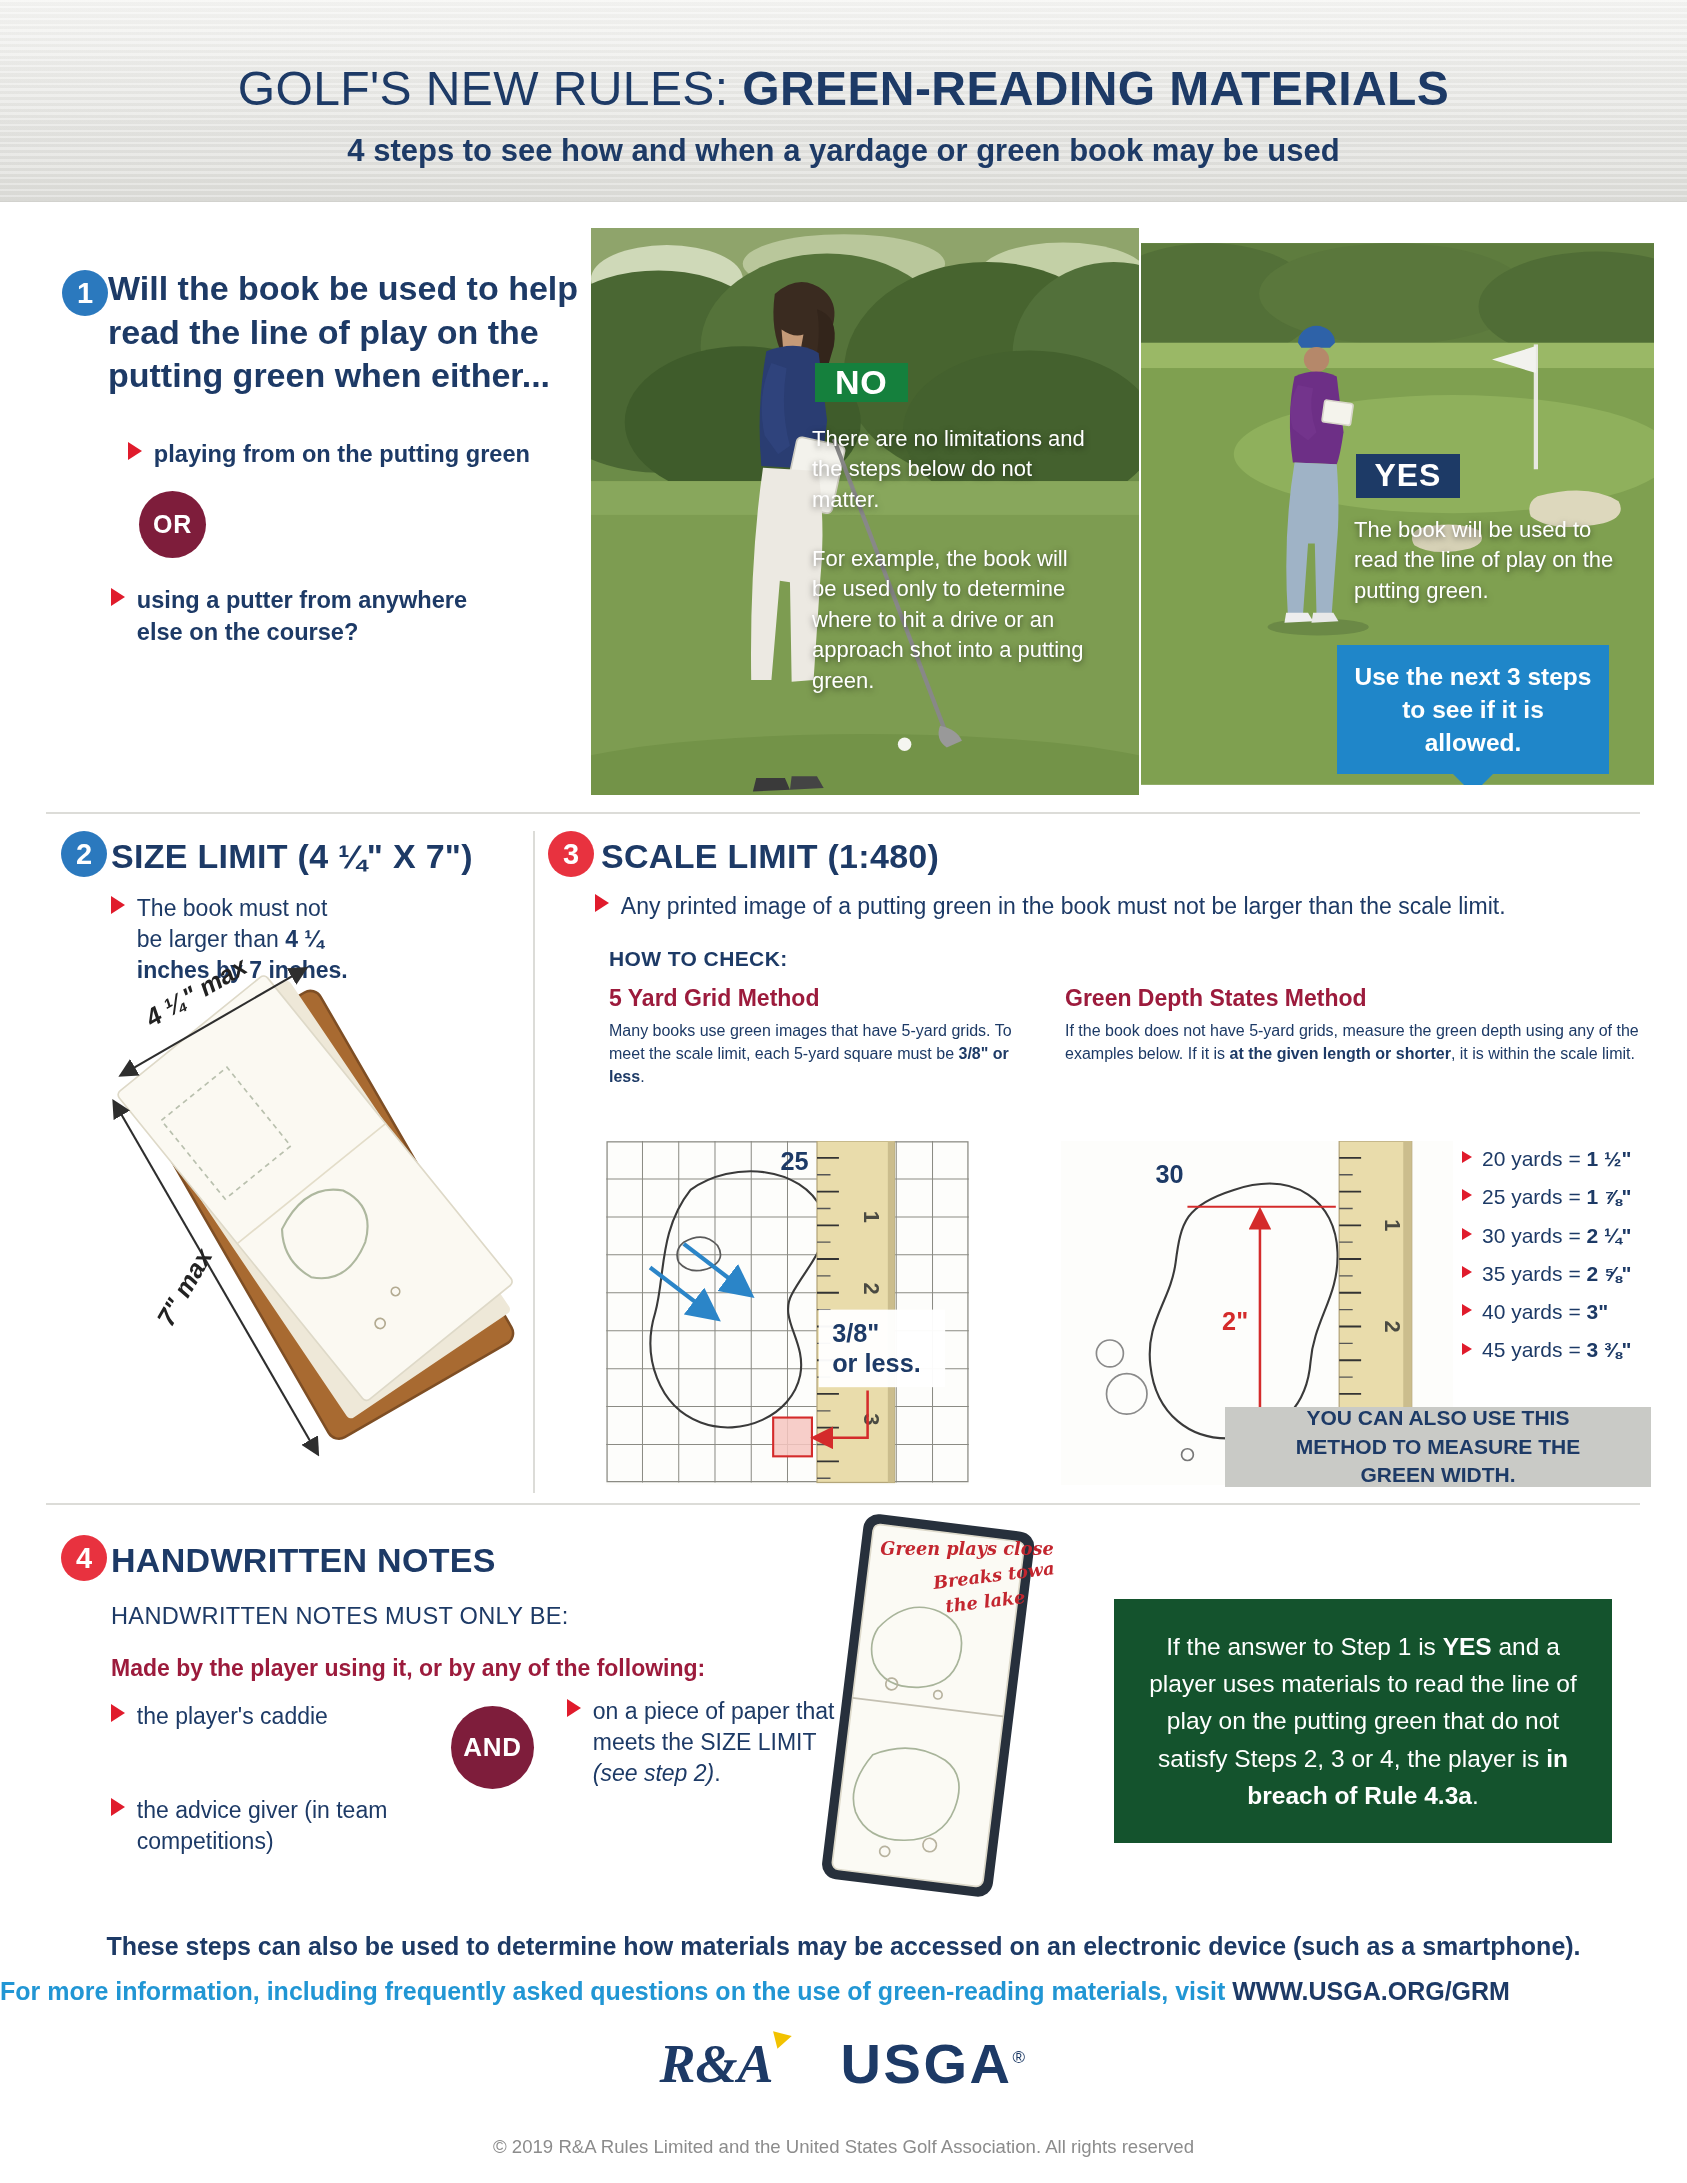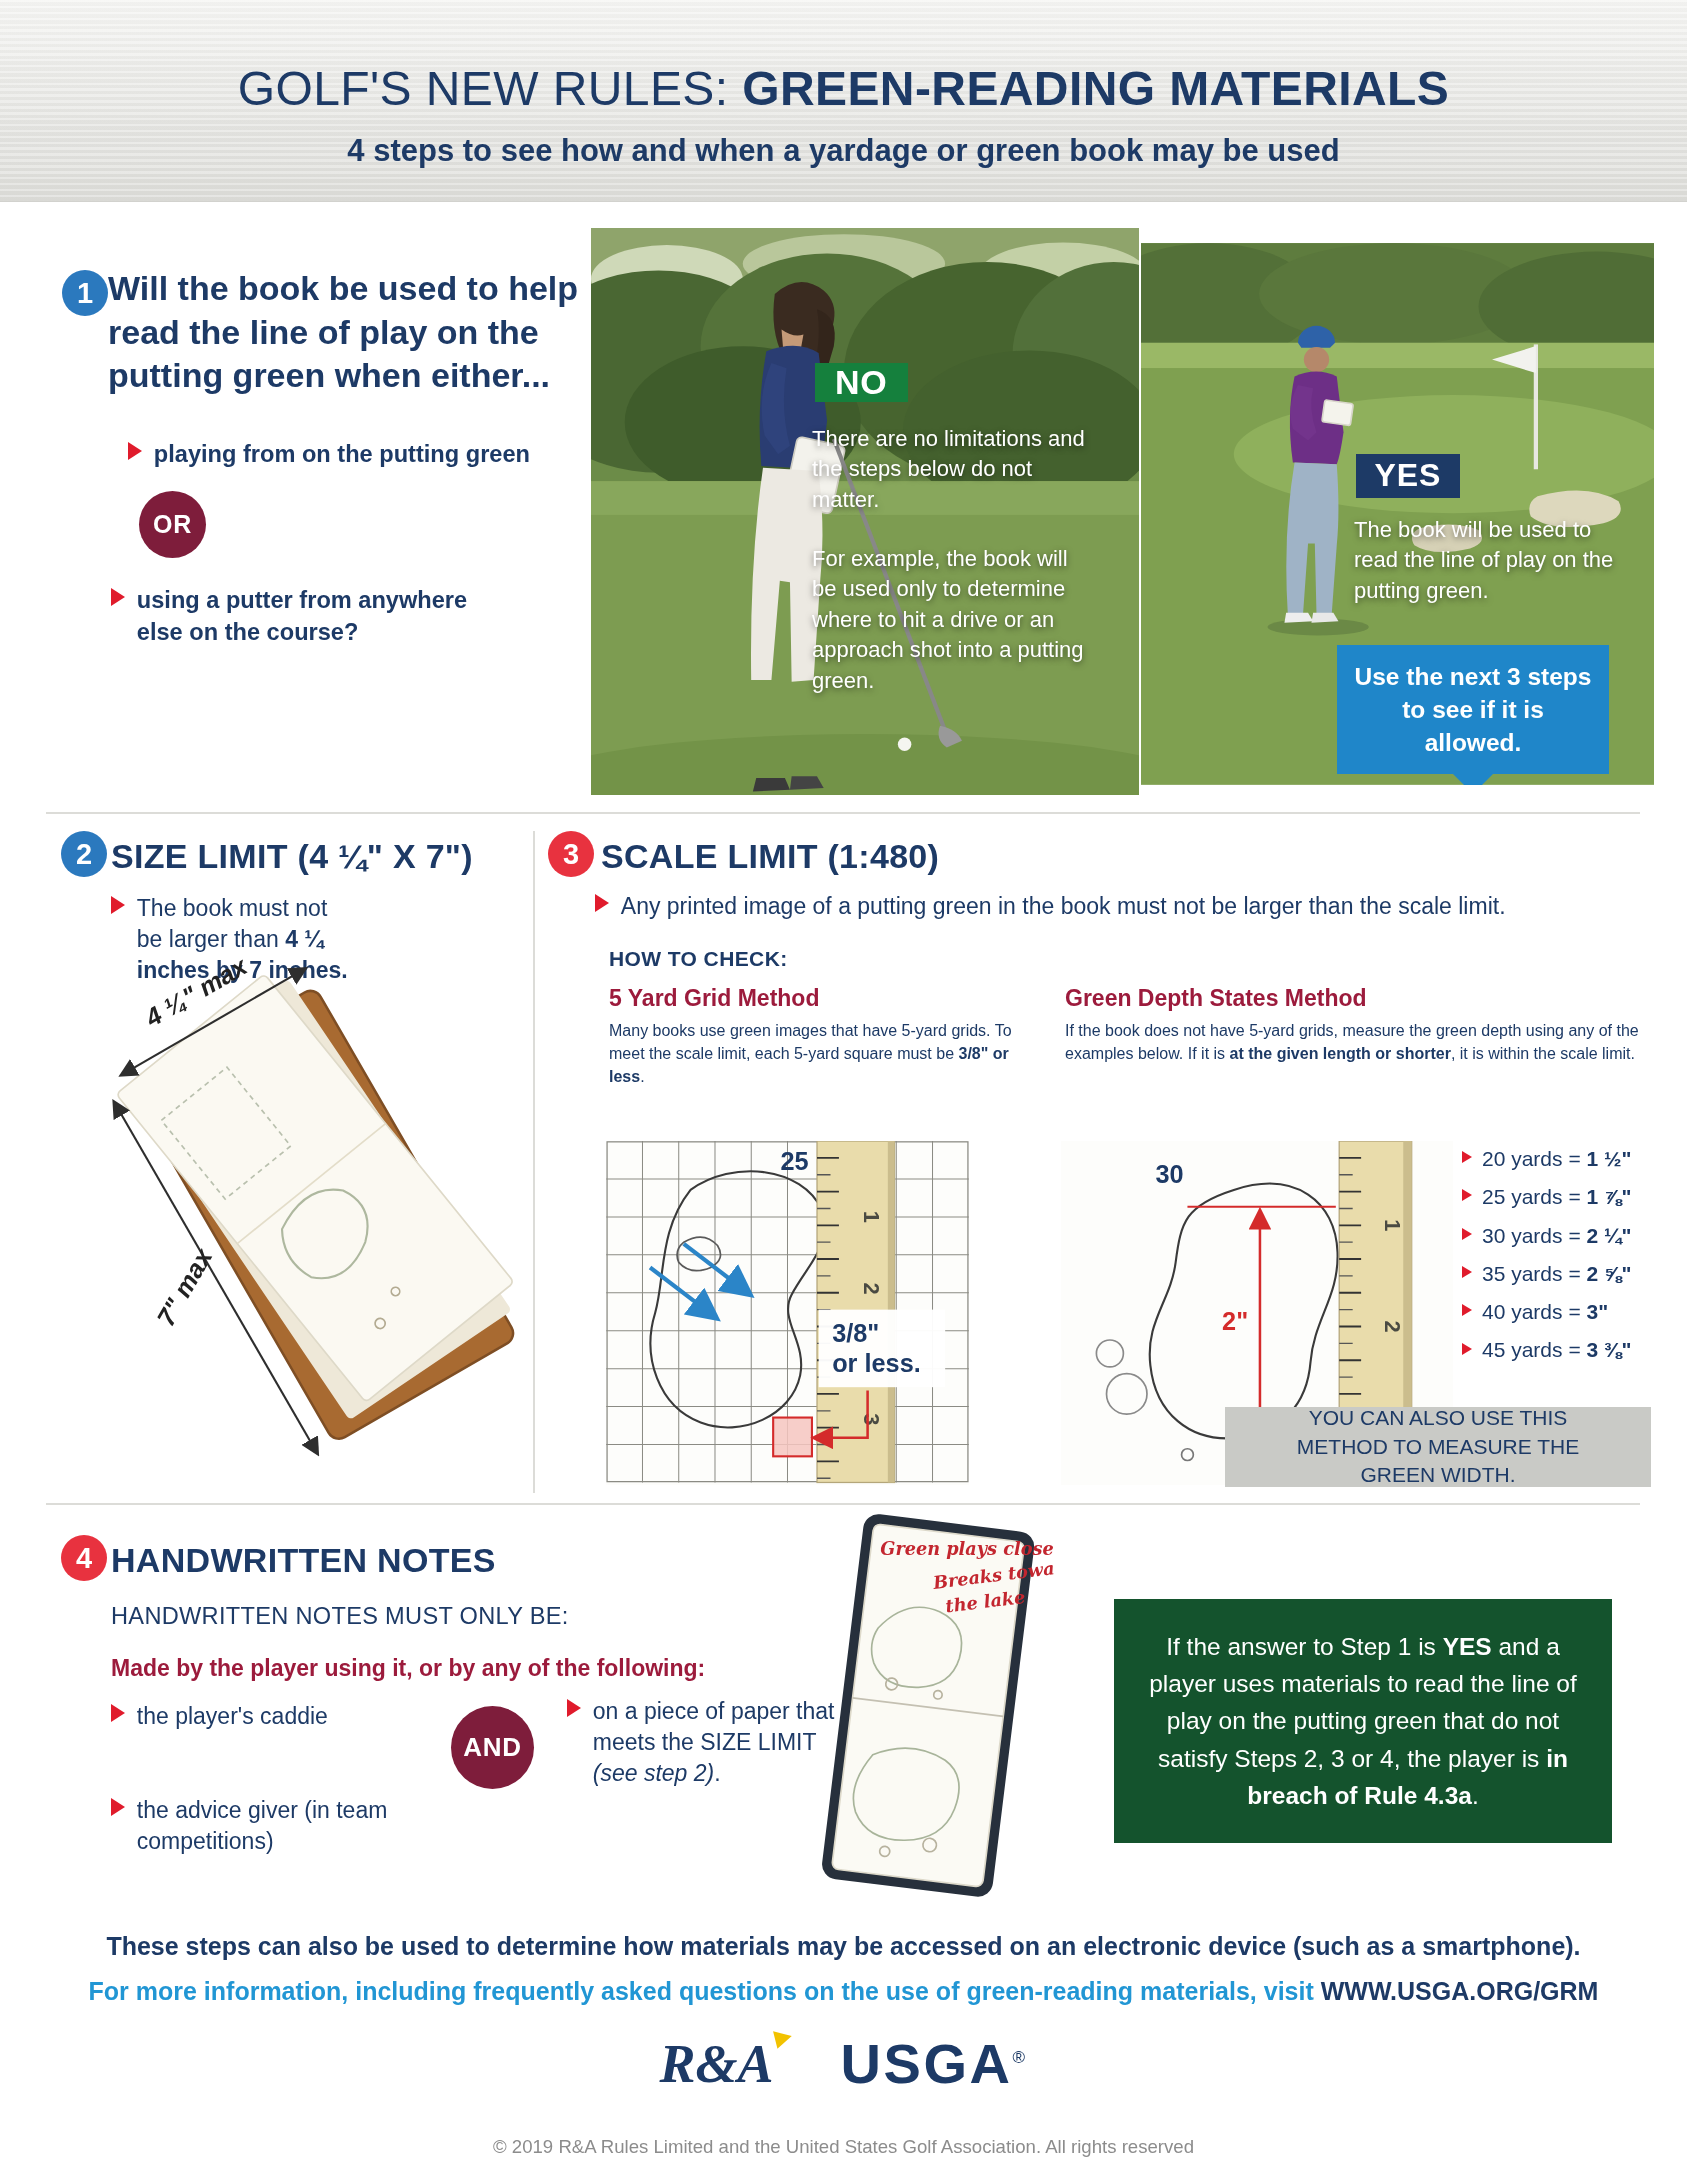--- a/index.html
+++ b/index.html
@@ -43,28 +43,28 @@
   .callout{position:absolute;background:#1f86c9;color:#fff;font-weight:700;font-size:24.5px;line-height:1.35;text-align:center;padding:15px 17px}
   .callout::after{content:"";position:absolute;top:100%;left:50%;transform:translateX(-50%);border:20px solid transparent;border-top-color:#1f86c9;border-bottom:0}
 
   .hline{position:absolute;height:1.7px;background:#dcdcd8}
   .vline{position:absolute;width:1.7px;background:#dcdcd8}
 
   .body-text{color:#1d3a66;font-size:16px;line-height:1.42}
   .howto{color:#1d3a66;font-weight:800;font-size:21px;letter-spacing:0.4px}
   .method-title{color:#9c1b3c;font-weight:800;font-size:23px;margin-bottom:8.4px}
   .yd-row{display:flex;gap:10px;color:#1d3a66;font-size:21px;margin-bottom:14.3px;align-items:flex-start}
-  .note-box{position:absolute;background:#c9cac6;color:#1d3a66;font-weight:400;font-size:21px;line-height:1.38;display:flex;align-items:center;justify-content:center;text-align:center;padding:10px 46px}
+  .note-box{position:absolute;background:#c9cac6;color:#1d3a66;font-weight:700;font-size:21px;line-height:1.38;display:flex;align-items:center;justify-content:center;text-align:center;padding:10px 46px}
   .maroon-lead{color:#9c1b3c;font-weight:800;font-size:23px}
   .sub-caps{color:#1d3a66;font-size:23.6px;letter-spacing:0.3px}
   .breach-box{position:absolute;background:#14532d;color:#fff;font-size:24.5px;line-height:1.52;text-align:center;padding:29px 30px;font-weight:400}
   .breach-box strong{font-weight:800}
 
   .footer-line1{position:absolute;width:100%;text-align:center;color:#1d3a66;font-weight:700;font-size:25px}
-  .footer-line2{position:absolute;width:100%;text-align:center;color:#2196d4;font-weight:700;font-size:25px}
+  .footer-line2{position:absolute;width:100%;text-align:left;color:#2196d4;font-weight:700;font-size:25px}
   .footer-line2 .url{color:#1d3a66;font-weight:800}
   .logos{position:absolute;width:100%;display:flex;justify-content:center;align-items:center;gap:67px}
   .ra-logo{position:relative;font-family:"Liberation Serif","DejaVu Serif",serif;font-style:italic;font-weight:700;font-size:54px;color:#1d3a66}
   .ra-flag{position:absolute;top:-3.4px;right:-18.6px;width:0;height:0;border-left:17px solid #f2c200;border-top:9.3px solid transparent;border-bottom:9.3px solid transparent;transform:rotate(-14deg)}
   .usga-logo{font-weight:800;font-size:56px;color:#1d3a66;letter-spacing:2.5px}
   .usga-logo .reg{font-size:17px;vertical-align:super;font-weight:400}
   .copyright{position:absolute;width:100%;text-align:center;color:#8c8c8c;font-size:18.6px}
 
   strong{font-weight:800}
   .it{font-style:italic}

